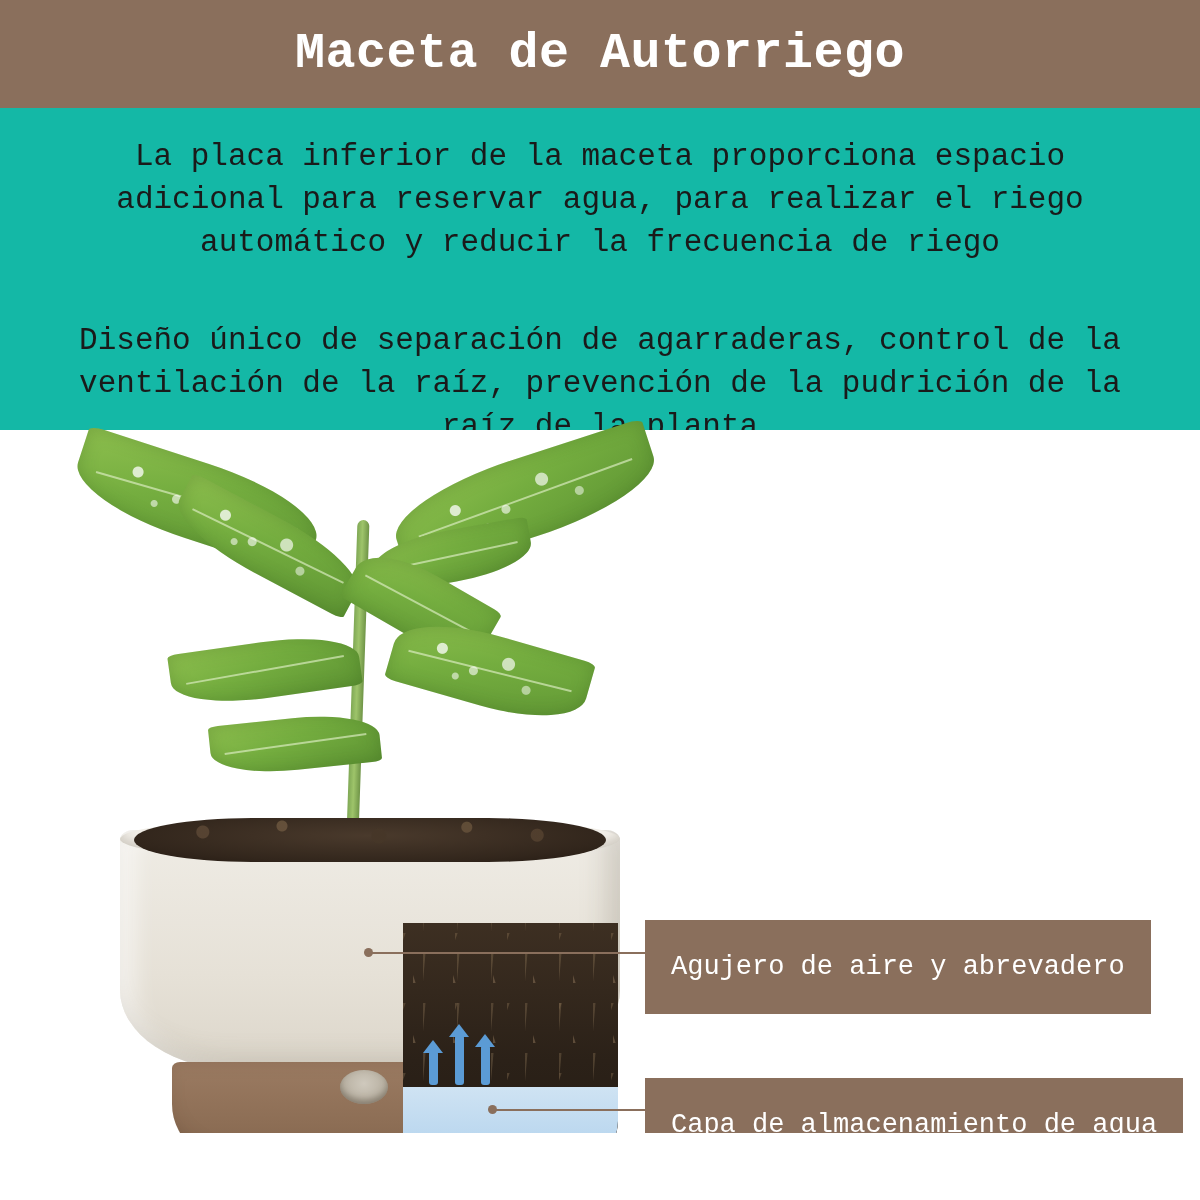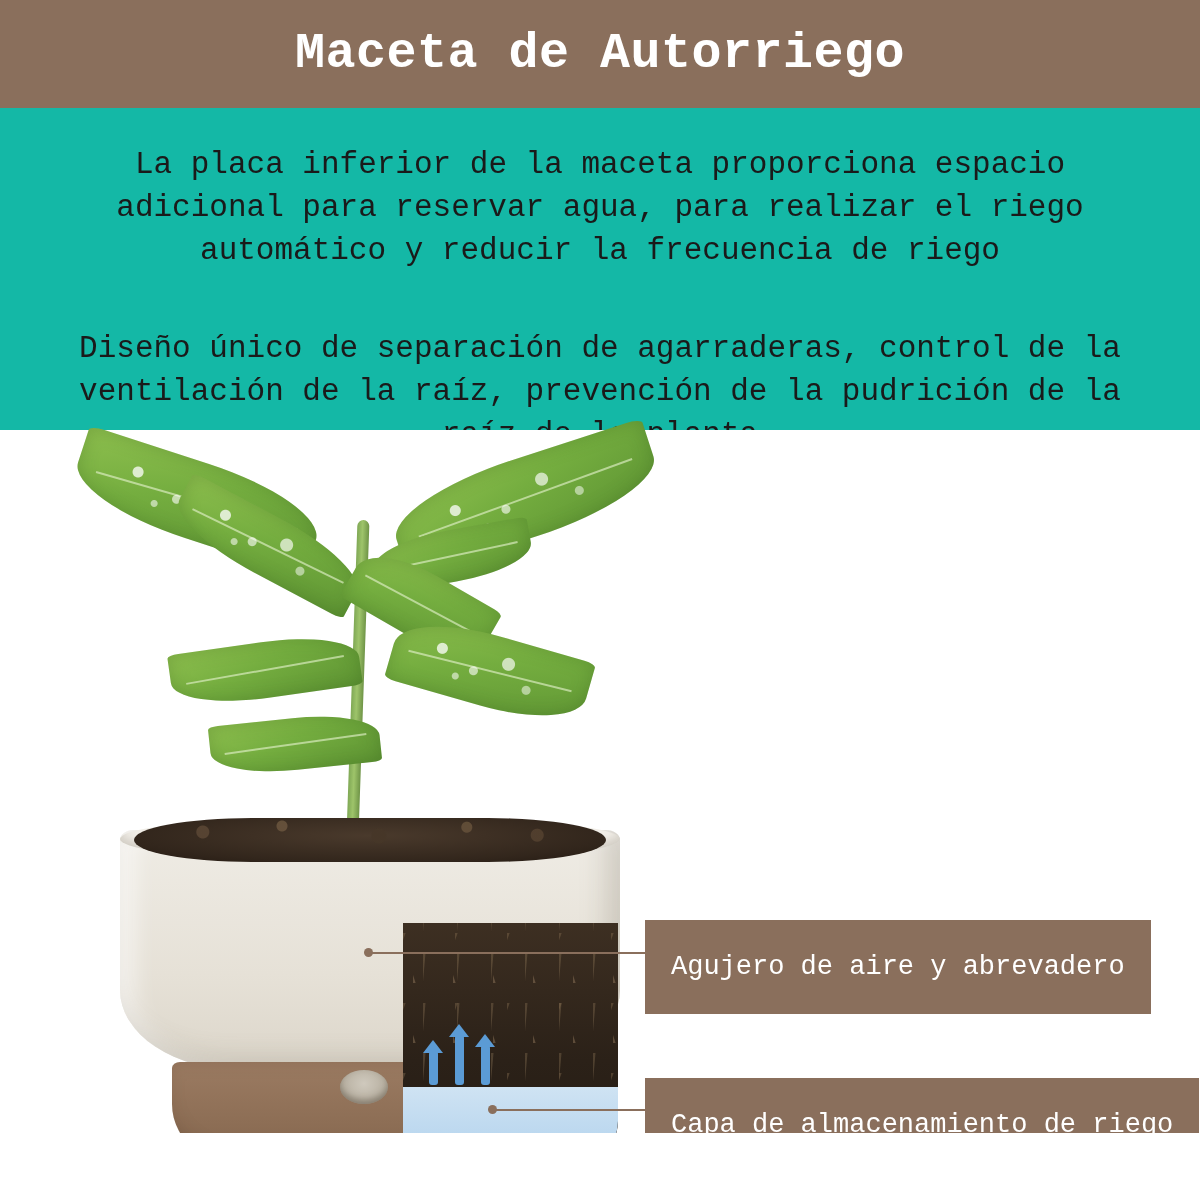--- a/index.html
+++ b/index.html
@@ -43,21 +43,21 @@
     position: absolute;
     left: 60px;
     top: 128px;
     width: 1080px;
     text-align: center;
   }
   .desc-p1 {
     font-size: 31px;
     color: #1a1a1a;
     line-height: 1.38;
-    margin: 16px;
+    margin: 8px;
     padding: 0 10px;
   }
   .desc-p2 {
     font-size: 31px;
     color: #1a1a1a;
     line-height: 1.38;
     margin: 56px 0 8px 0;
     padding: 0 18px;
   }
   
@@ -357,17 +357,17 @@
 
     <span class="dot dot-air"></span>
     <span class="leader leader-air"></span>
     <div class="callout callout-air">
       <span>Agujero de aire y abrevadero</span>
     </div>
 
     <span class="dot dot-water"></span>
     <span class="leader leader-water"></span>
     <div class="callout callout-water">
-      <span>Capa de almacenamiento de riego</span>
+      <span>Capa de almacenamiento de agua</span>
     </div>
 
   </div>
 </div>
 
 </body></html>

